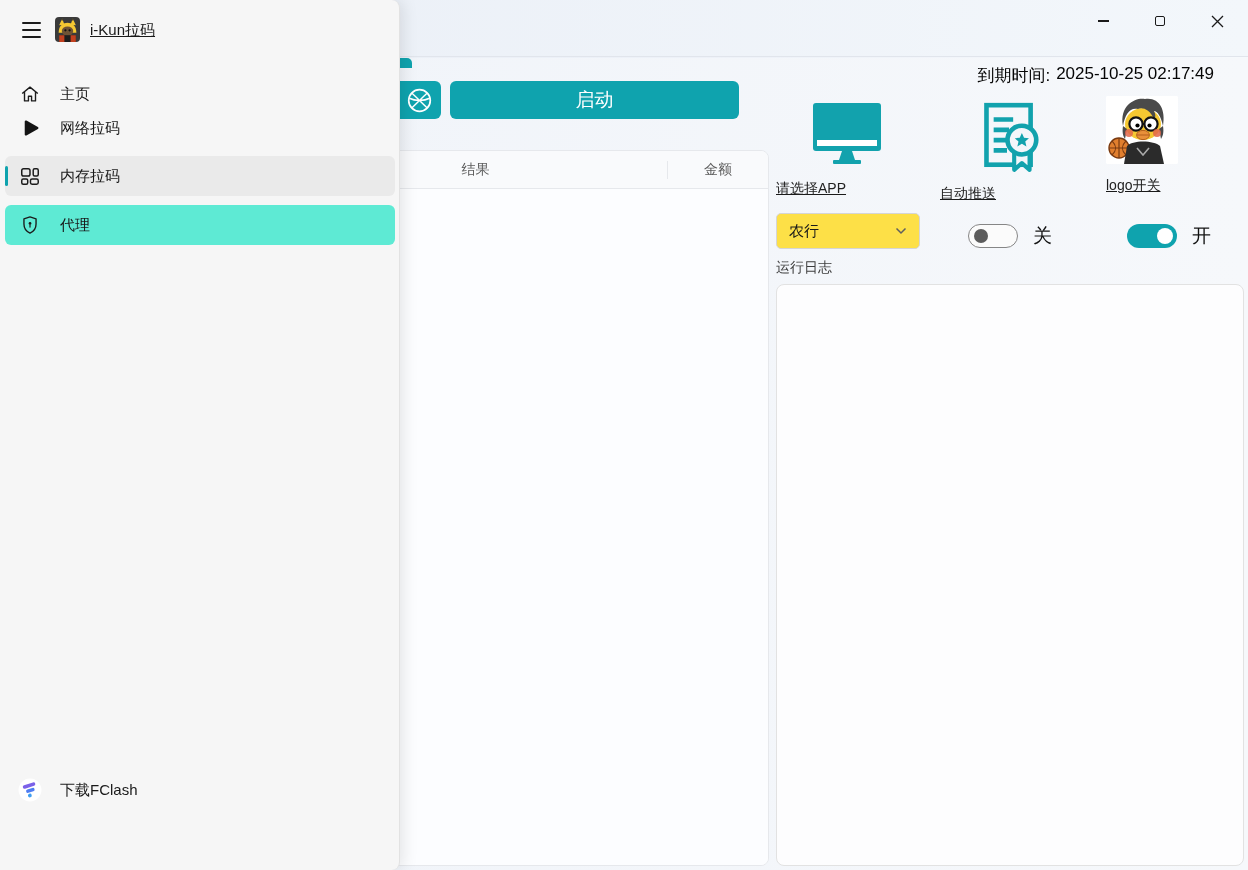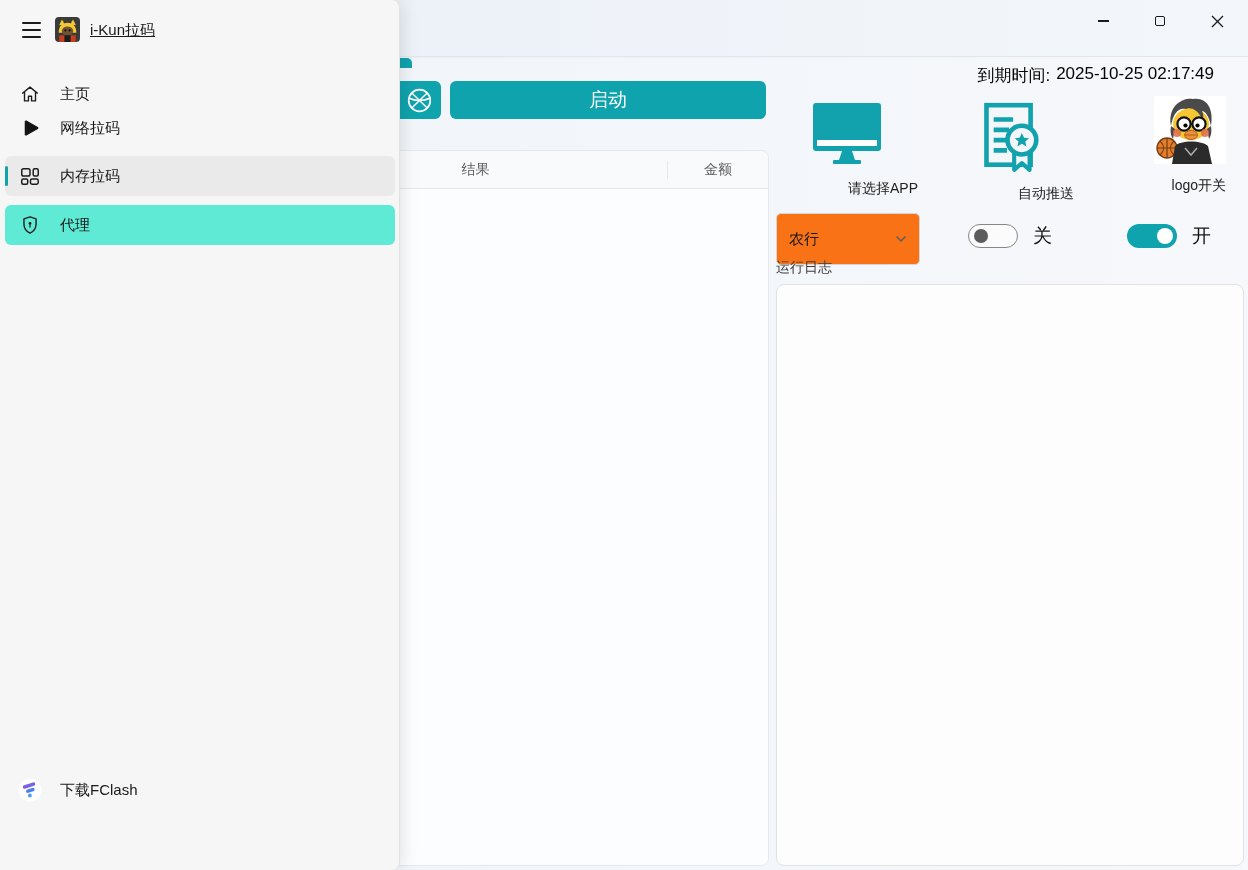--- a/index.html
+++ b/index.html
@@ -21,45 +21,45 @@
 
   
   .content-bg{position:absolute;left:0;top:58px;width:1248px;height:812px;
     background:linear-gradient(90deg,#eff3f9,#f6f8fb);}
 
   
   .teal-fragment{position:absolute;left:386px;top:58px;width:26px;height:10px;
     background:#0FA3AE;border-radius:0 5px 0 0;}
   .ball-button{position:absolute;left:383px;top:81px;width:58px;height:38px;
     background:#0FA3AE;border-radius:6px;display:flex;align-items:center;justify-content:center;padding-left:14px;}
-  .start-button{position:absolute;left:450px;top:81px;width:316px;height:38px;
+  .start-button{position:absolute;left:450px;top:81px;width:289px;height:38px;
     background:#0FA3AE;border-radius:6px;border:none;color:#fff;font-size:19px;
     font-family:"Liberation Sans",sans-serif;display:flex;align-items:center;justify-content:center;cursor:pointer;}
 
   
   .results-table{position:absolute;left:283px;top:150px;width:486px;height:716px;
     background:#fbfcfe;border:1px solid #e6e8ec;border-radius:8px;overflow:hidden;}
   .table-header{display:flex;height:38px;border-bottom:1px solid #e6e8ec;background:#f9fafc;align-items:center;}
   .th{display:flex;align-items:center;justify-content:center;font-size:14px;color:#5b5b5b;}
   .th-result{width:383px;}
   .th-amount{width:101px;border-left:1px solid #e6e8ec;}
   .table-body{height:677px;background:#fcfdff;}
 
   
   .expiry{position:absolute;top:64px;right:34px;font-size:17px;font-weight:500;color:#050505;
     display:flex;gap:6px;}
-  .icon-group{position:absolute;text-align:right;}
+  .icon-group{position:absolute;text-align:left;text-decoration:underline;}
   .grp-app{left:776px;top:100px;width:142px;}
   .grp-push{left:940px;top:98px;width:134px;}
   .grp-logo{left:1106px;top:96px;width:120px;}
   .icon-label{font-size:14px;color:#222;margin-top:9px;}
   .grp-app .icon-label{margin-top:14px;}
   .avatar-img{width:72px;height:68px;border-radius:2px;overflow:hidden;display:inline-block;background:#fff;}
 
-  .app-dropdown{position:absolute;left:776px;top:213px;width:144px;height:52px;background:#f97316;
+  .app-dropdown{position:absolute;left:776px;top:213px;width:144px;height:36px;background:#fde047;
     border:1px solid #d5d5d5;border-radius:5px;display:flex;align-items:center;justify-content:space-between;
     padding:12px 12px;cursor:pointer;}
   .dd-value{font-size:15px;color:#1a1a1a;}
 
   .toggle{position:absolute;top:224px;width:50px;height:24px;border-radius:12px;cursor:pointer;}
   .toggle-off{left:968px;background:#fbfbfb;border:1px solid #868686;}
   .toggle-off .knob{position:absolute;left:5px;top:4px;width:14px;height:14px;border-radius:50%;background:#5c5c5c;}
   .toggle-on{left:1127px;background:#0FA3AE;}
   .toggle-on .knob{position:absolute;right:4px;top:4px;width:16px;height:16px;border-radius:50%;background:#fff;}
   .toggle-state{position:absolute;top:224px;font-size:19px;color:#111;line-height:24px;}

